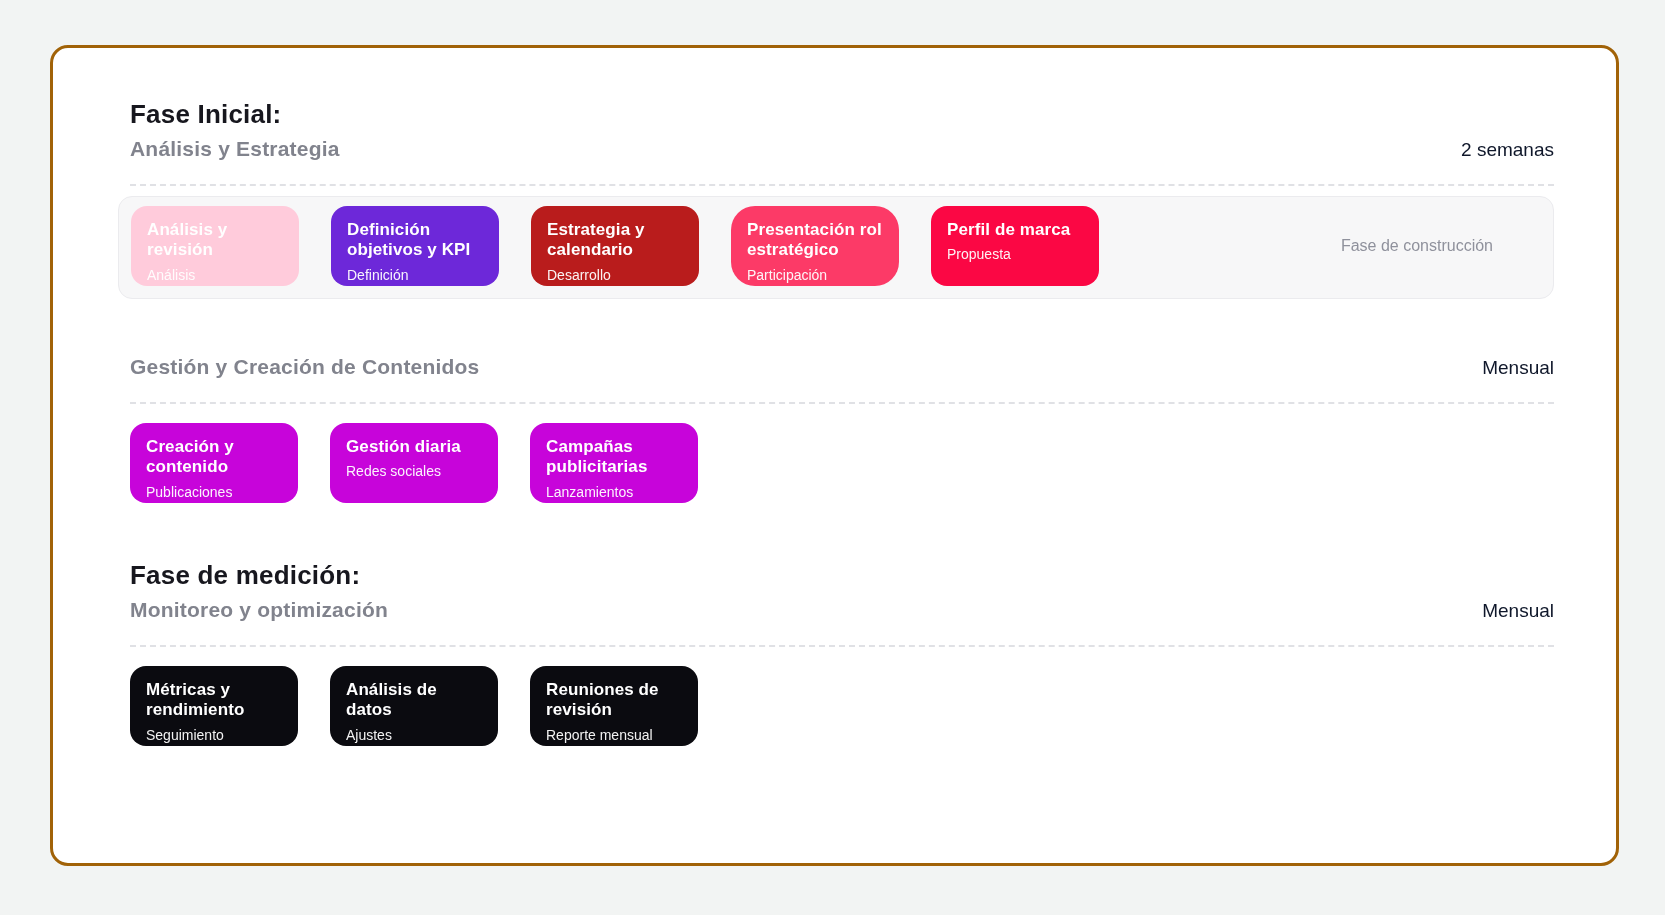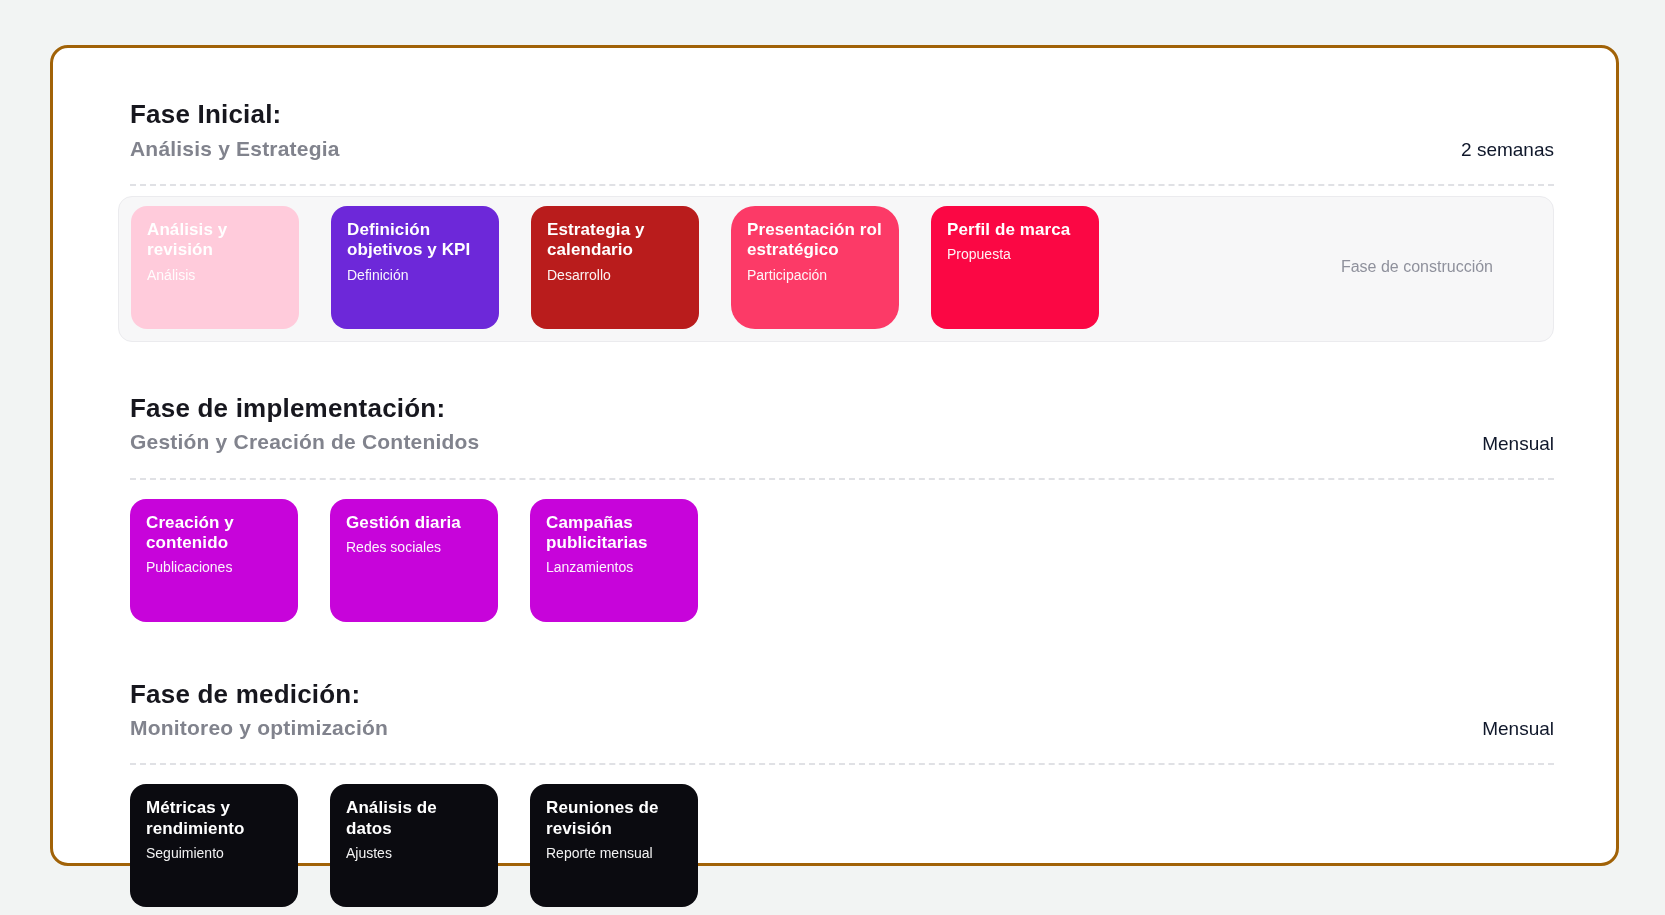--- a/index.html
+++ b/index.html
@@ -67,21 +67,21 @@
   }
   .cards {
     display: flex;
     gap: 32px;
   }
   .cards.standalone {
     margin-top: 19px;
   }
   .card {
     width: 168px;
-    height: 123px;
+    height: 80px;
     border-radius: 16px;
     padding: 14px 16px;
     color: #ffffff;
     flex: 0 0 auto;
   }
   .card-title {
     font-size: 17px;
     font-weight: 700;
     line-height: 1.2;
     letter-spacing: 0.1px;
@@ -132,21 +132,20 @@
             <div class="card-label">Propuesta</div>
           </div>
         </div>
       <div class="tray-label">Fase de construcción</div>
     </div>
   </section>
 
   <section class="phase section-2">
     <div class="phase-header">
       <div>
-        <div class="phase-title">Fase de implementación:</div>
         <div class="phase-subtitle">Gestión y Creación de Contenidos</div>
       </div>
       <div class="phase-duration">Mensual</div>
     </div>
     <div class="dashed"></div>
     <div class="cards standalone">
         <div class="card" style="background: rgb(199, 4, 218);">
           <div class="card-title">Creación y contenido</div>
           <div class="card-label">Publicaciones</div>
         </div>

